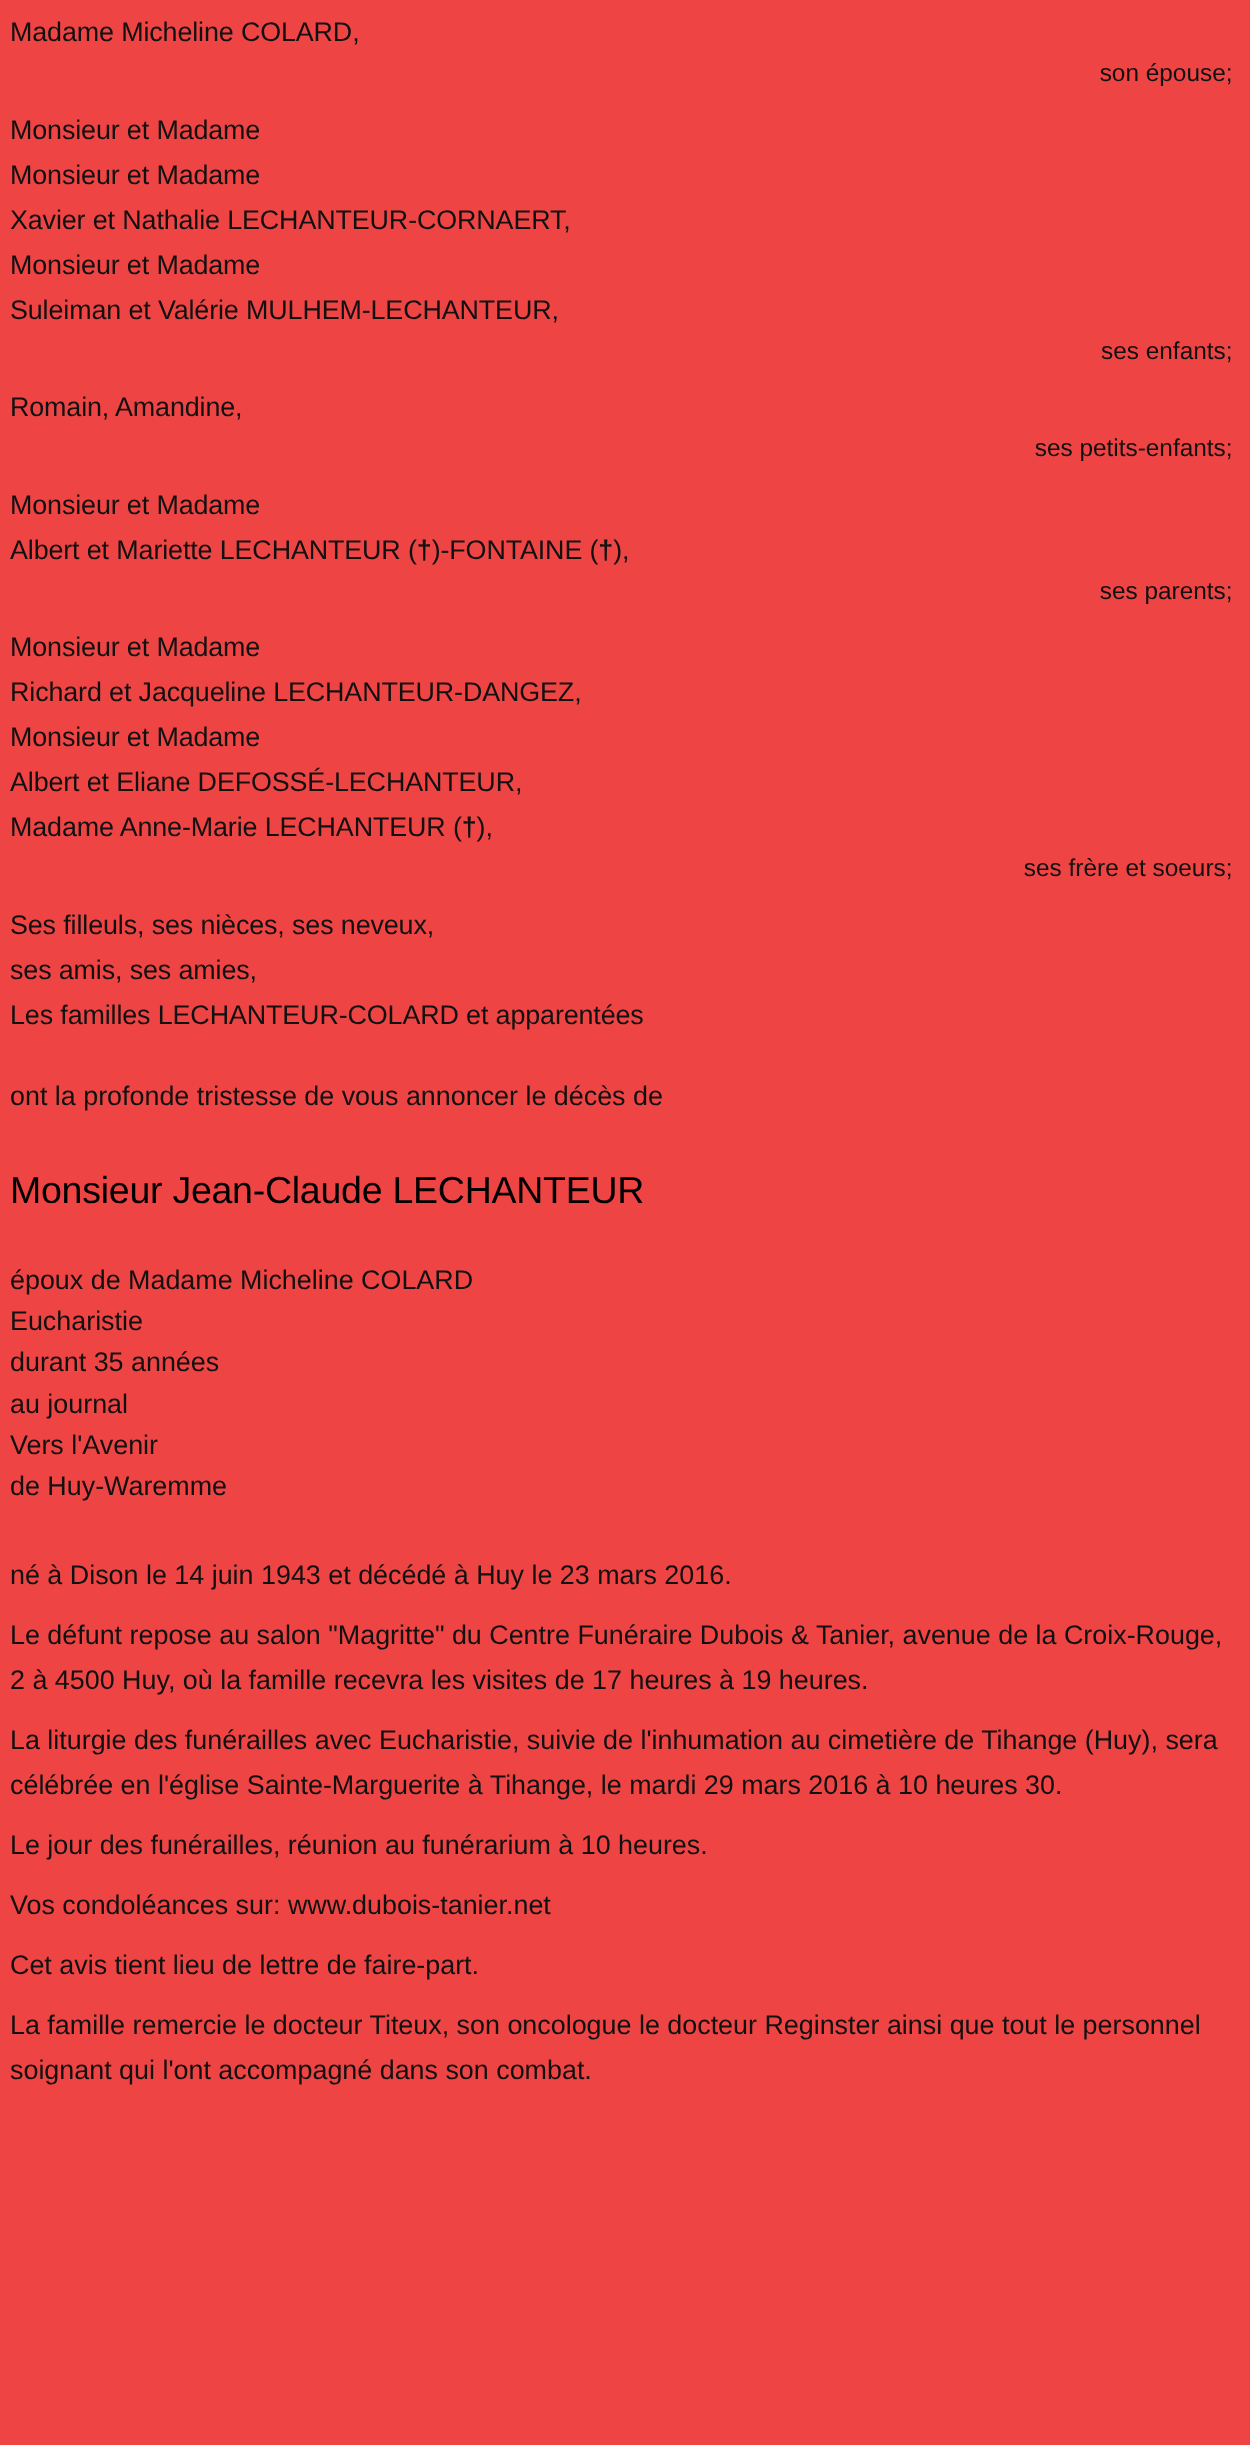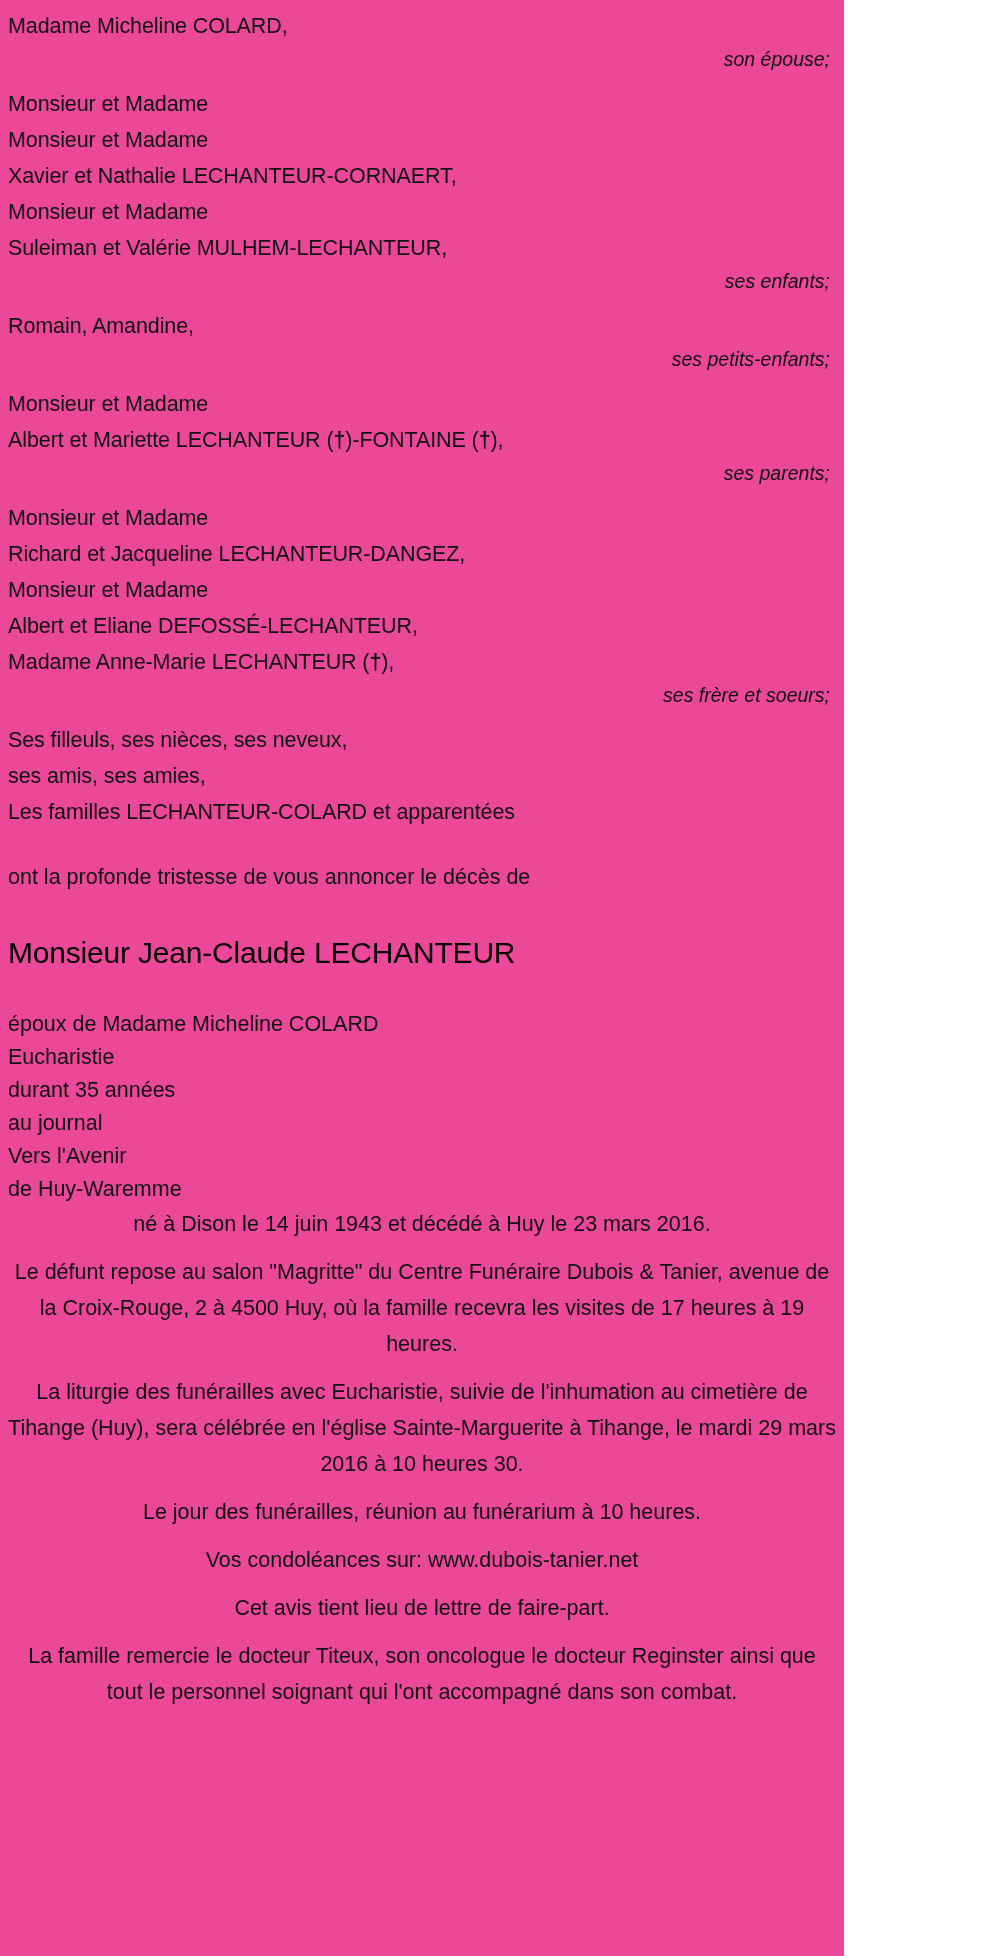--- a/index.html
+++ b/index.html
@@ -8,44 +8,43 @@
     padding: 0;
     background: #ffffff;
   }
   body {
     font-family: "Liberation Sans", sans-serif;
     color: #111111;
     -webkit-font-smoothing: antialiased;
   }
   .page {
     position: relative;
-    width: 844px;
+    width: 1000px;
     min-height: 1956px;
-    background: #ec4899;
+    background: #ef4444;
     box-sizing: border-box;
     padding: 8px 8px 0 8px;
   }
 
   
   .family-block {
     position: relative;
   }
   .fam-group {
     position: relative;
   }
   .fam-line {
     font-size: 21.5px;
     line-height: 36px;
     letter-spacing: -0.1px;
     white-space: nowrap;
     color: #111111;
   }
   .rel-label {
     text-align: right;
-    font-style: italic;
     font-size: 19.5px;
     line-height: 30px;
     padding-right: 6px;
     color: #111111;
   }
   .dagger {
     font-weight: bold;
   }
   .gap-sm { height: 12px; }
 
@@ -72,21 +71,21 @@
     margin-top: 34px;
   }
   .bio-line {
     font-size: 21.5px;
     line-height: 33px;
     color: #111111;
   }
 
   
   .details {
-    text-align: center;
+    margin-top: 36px;
   }
   .detail-par {
     font-size: 21.5px;
     line-height: 36px;
     margin-bottom: 12px;
     max-width: 990px;
     color: #111111;
   }
   .detail-par:last-child { margin-bottom: 0; }
 </style>

